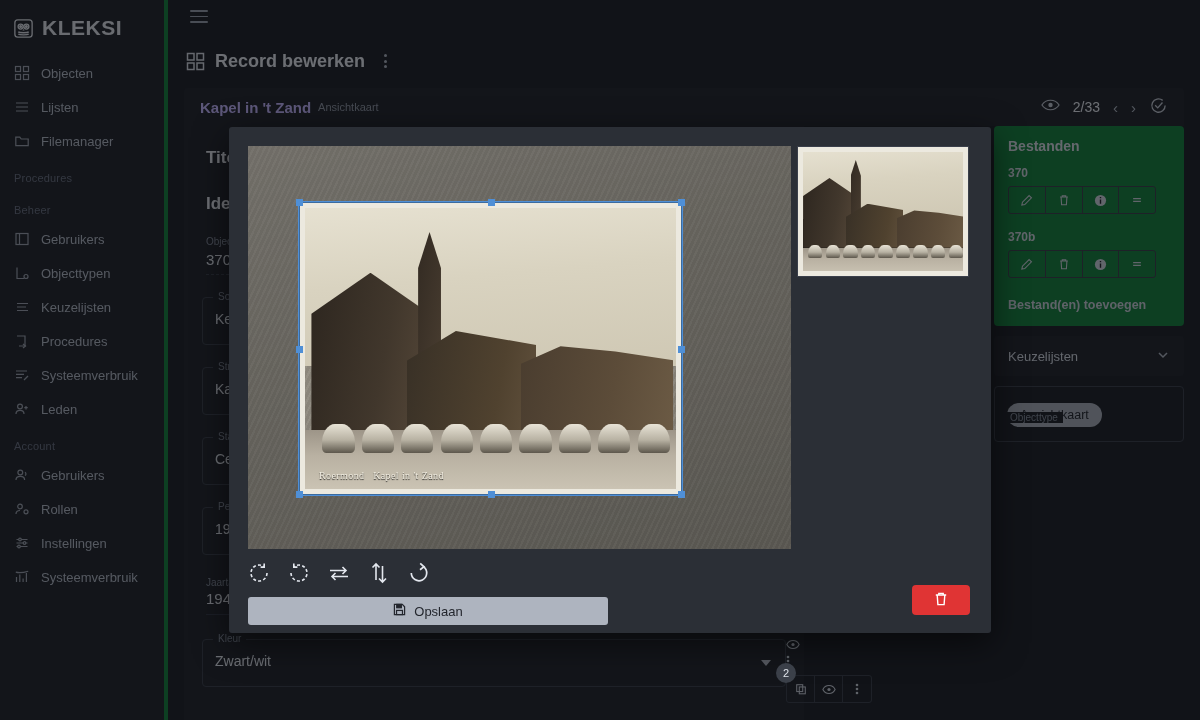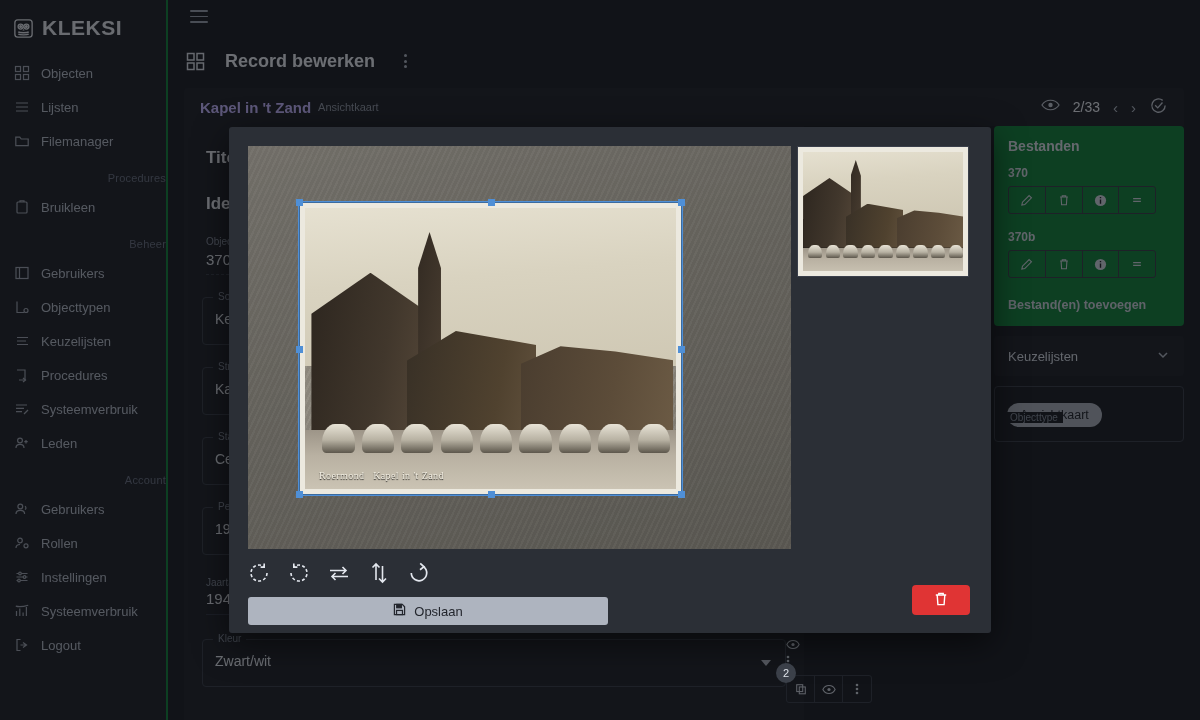--- a/index.html
+++ b/index.html
@@ -8,21 +8,21 @@
     width: 1200px; height: 720px;
     background: #16181d;
     font-family: "Liberation Sans", sans-serif;
     overflow: hidden;
   }
   #app { position: relative; width: 1200px; height: 720px; background: #1e2127; }
 
   
   .sidebar {
     position: absolute; left: 0; top: 0; width: 168px; height: 720px;
-    background: #22252c; border-right: 2px solid #15803d; text-align: right;
+    background: #22252c; border-right: 4px solid #15803d;
   }
   .brand { display: flex; align-items: center; gap: 7px; padding: 12px 0 0 12px; height: 44px; }
   .brand-mark { width: 23px; height: 23px; flex: 0 0 auto; }
   .brand-text { font-size: 21px; font-weight: bold; color: #dfe2e8; letter-spacing: 0.5px; }
   .nav { margin-top: 12px; }
   .nav-group-label {
     font-size: 11px; color: #6a7080; padding: 14px 0 6px 14px; letter-spacing: .2px;
   }
   .nav-item {
     display: flex; align-items: center; gap: 11px;
@@ -32,21 +32,21 @@
   .nav-ico { width: 16px; height: 16px; flex: 0 0 16px; display: block; opacity: .85; }
   .nav-ico svg { display: block; width: 16px; height: 16px; }
 
   
   .topbar { position: absolute; left: 168px; top: 0; right: 0; height: 36px; }
   .hamburger { position: absolute; left: 22px; top: 10px; width: 18px; height: 14px; cursor: pointer; }
   .hamburger span { display: block; height: 1.6px; background: #9aa1ae; margin-bottom: 4px; border-radius: 1px; }
 
   .pagehead {
     position: absolute; left: 168px; top: 38px; right: 0; height: 46px;
-    display: flex; align-items: center; padding-left: 18px; gap: 20px;
+    display: flex; align-items: center; padding-left: 18px; gap: 10px;
   }
   .pagehead-ico { width: 19px; height: 19px; }
   .pagehead-title { font-size: 18px; font-weight: bold; color: #e6e9ef; }
   .kebab { width: 14px; display: flex; flex-direction: column; align-items: center; gap: 2.5px; cursor: pointer; margin-left: 3px; }
   .kebab i { width: 3px; height: 3px; border-radius: 50%; background: #aeb4c0; display: block; }
 
   .recordbar {
     position: absolute; left: 184px; top: 88px; right: 16px; height: 38px;
     background: #22252c; border-radius: 4px 4px 0 0;
     display: flex; align-items: center; padding: 0 16px;
@@ -277,29 +277,20 @@
       <div class="nav-item">
         <span class="nav-ico">
           <svg viewBox="0 0 16 16" fill="none" stroke="#b4bac6" stroke-width="1.2">
             <path d="M1.8 12.6V4.2h4l1.4 1.8h7V12.6z"></path>
           </svg>
         </span>
         <span>Filemanager</span>
       </div>
 
       <div class="nav-group-label">Procedures</div>
-      <div class="nav-item">
-        <span class="nav-ico">
-          <svg viewBox="0 0 16 16" fill="none" stroke="#b4bac6" stroke-width="1.2">
-            <rect x="3" y="3" width="10" height="11" rx="1"></rect>
-              <path d="M6 3V1.8h4V3"></path>
-          </svg>
-        </span>
-        <span>Bruikleen</span>
-      </div>
 
       <div class="nav-group-label">Beheer</div>
 
       <div class="nav-item">
         <span class="nav-ico">
           <svg viewBox="0 0 16 16" fill="none" stroke="#b4bac6" stroke-width="1.2">
             <rect x="2" y="2.5" width="12" height="11"></rect>
               <path d="M5.5 2.5v11"></path>
           </svg>
         </span>
@@ -395,29 +386,20 @@
       <div class="nav-item">
         <span class="nav-ico">
           <svg viewBox="0 0 16 16" fill="none" stroke="#b4bac6" stroke-width="1.2">
             <path d="M2.5 13V8M5.8 13V5.5M9.1 13V9.5M12.4 13V4"></path>
               <path d="M1.8 3.2c3.5 1 8 .4 12.4-1"></path>
           </svg>
         </span>
         <span>Systeemverbruik</span>
       </div>
 
-      <div class="nav-item">
-        <span class="nav-ico">
-          <svg viewBox="0 0 16 16" fill="none" stroke="#b4bac6" stroke-width="1.2">
-            <path d="M6.5 2.5H3v11h3.5"></path>
-              <path d="M9 5.5L12.5 8 9 10.5M6.5 8h6"></path>
-          </svg>
-        </span>
-        <span>Logout</span>
-      </div>
     </div>
   </div>
 
   <div class="topbar">
     <div class="hamburger">
       <span></span>
         <span></span>
         <span></span>
     </div>
   </div>

